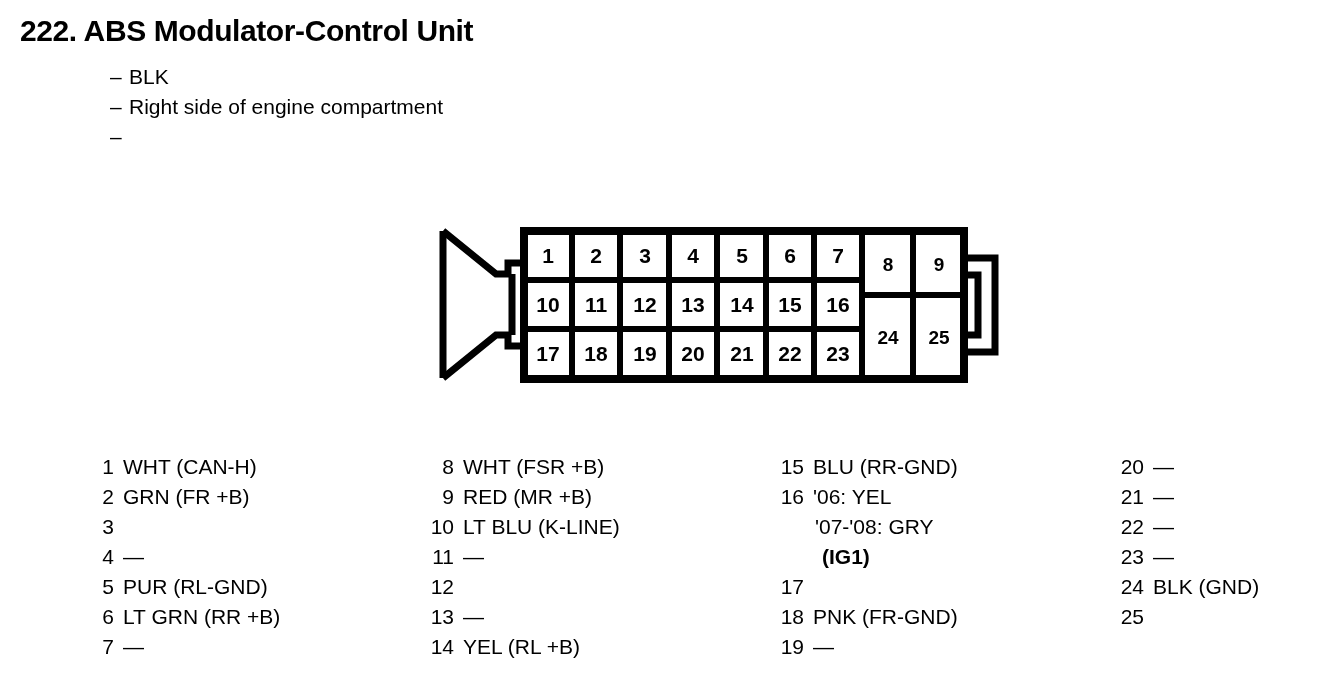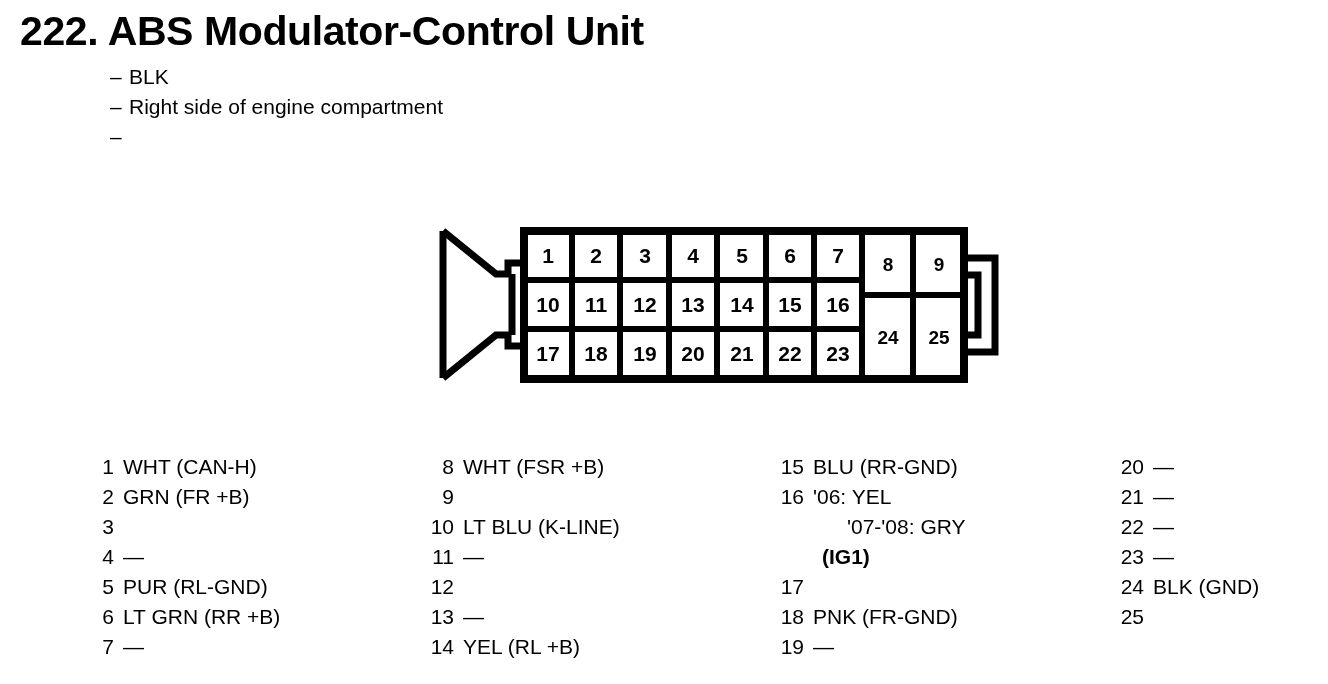--- a/index.html
+++ b/index.html
@@ -15,21 +15,21 @@
     font-family: "Liberation Sans", sans-serif;
     color: #000000;
     -webkit-font-smoothing: none;
   }
 
   
   #page-title {
     position: absolute;
     left: 20px;
     top: 11px;
-    font-size: 41px;
+    font-size: 30px;
     font-weight: bold;
     letter-spacing: -0.4px;
     white-space: nowrap;
     line-height: 40px;
   }
   #subtitle-list {
     position: absolute;
     left: 110px;
     top: 62px;
     width: 700px;
@@ -93,21 +93,21 @@
     text-align: right;
     width: 26px;
     margin-right: 9px;
   }
   .pin-desc {
     flex: 0 0 auto;
   }
   .pin-row.continuation .pin-num {
     visibility: hidden;
   }
-  .pin-row.indent1 .pin-desc { padding-left: 2px; margin-left: 32px; }
+  .pin-row.indent1 .pin-desc { padding-left: 2px; }
   .pin-row.indent2 .pin-desc { padding-left: 9px; font-weight: bold; }
 </style>
 </head>
 <body>
 
 <div id="page-title">222. ABS Modulator-Control Unit</div>
 
 <div id="subtitle-list">
     <div class="subtitle-row">
       <span class="subtitle-dash">–</span>
@@ -220,20 +220,21 @@
         <span class="pin-desc">—</span>
       </div>
     </div>
     <div class="pin-column" style="left: 428px;">
       <div class="pin-row">
         <span class="pin-num">8</span>
         <span class="pin-desc">WHT (FSR +B)</span>
       </div>
       <div class="pin-row">
         <span class="pin-num">9</span>
+        <span class="pin-desc">RED (MR +B)</span>
       </div>
       <div class="pin-row">
         <span class="pin-num">10</span>
         <span class="pin-desc">LT BLU (K-LINE)</span>
       </div>
       <div class="pin-row">
         <span class="pin-num">11</span>
         <span class="pin-desc">—</span>
       </div>
       <div class="pin-row">

